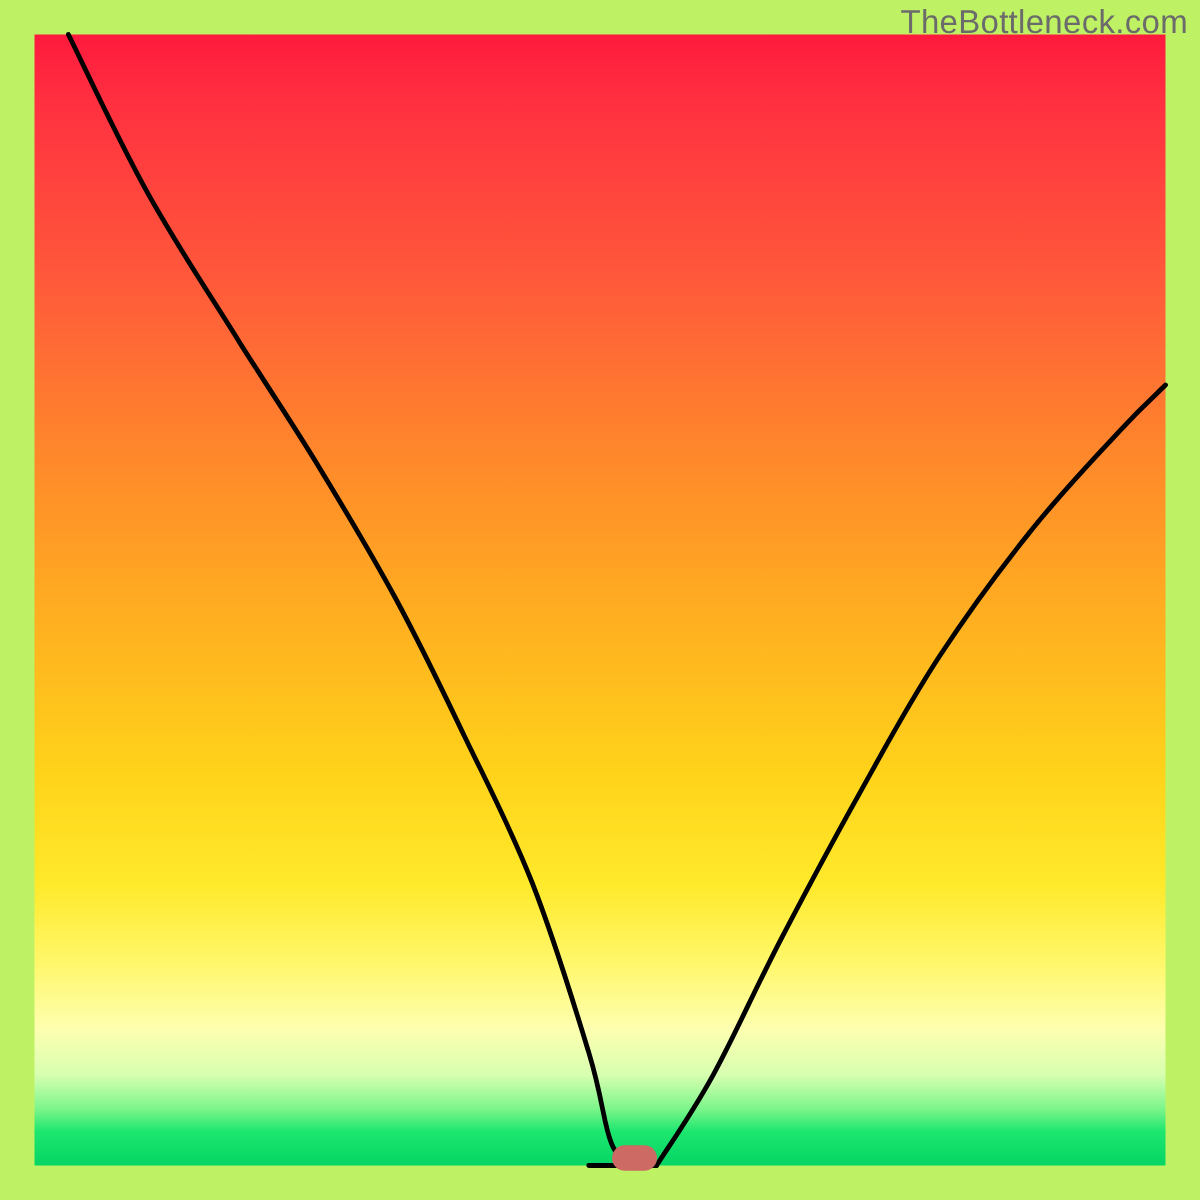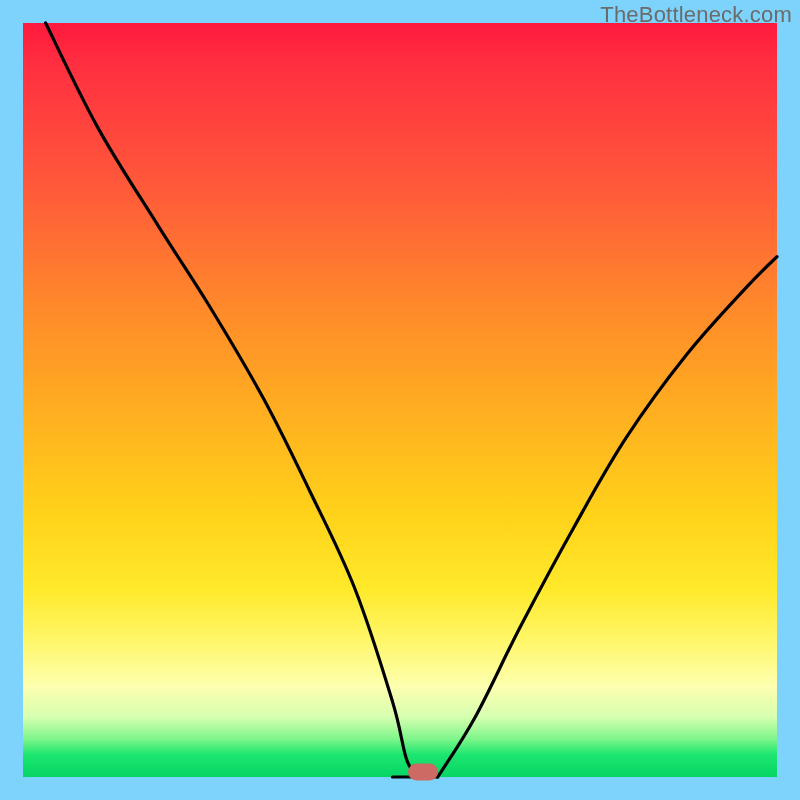--- a/index.html
+++ b/index.html
@@ -8,21 +8,21 @@
     width: 800px;
     height: 800px;
     background: #000;
     overflow: hidden;
     font-family: Arial, Helvetica, sans-serif;
   }
   .frame {
     position: relative;
     width: 800px;
     height: 800px;
-    background: #7dd3fc;
+    background: #bef264;
   }
   .plot-area {
     position: absolute;
     left: 23px;
     top: 23px;
     width: 754px;
     height: 754px;
     
     background: linear-gradient(
       to bottom,

